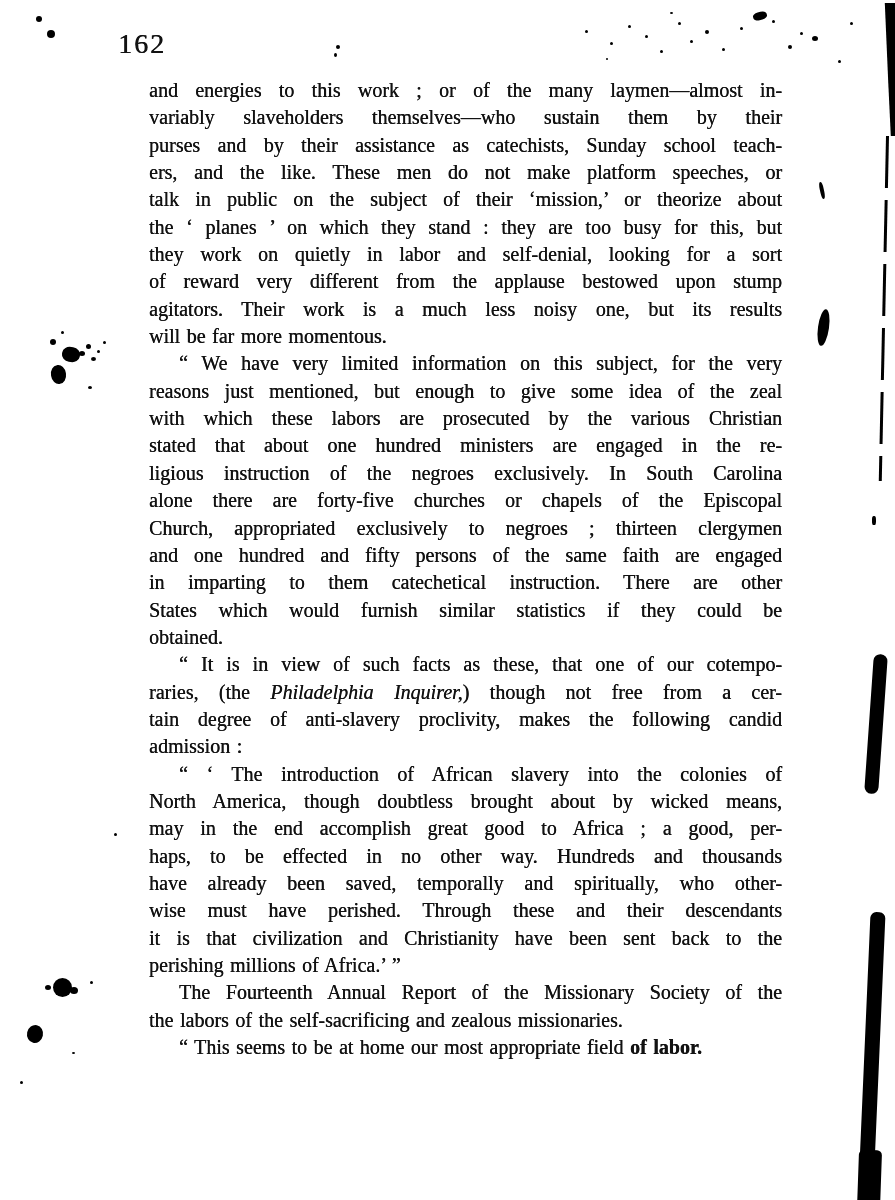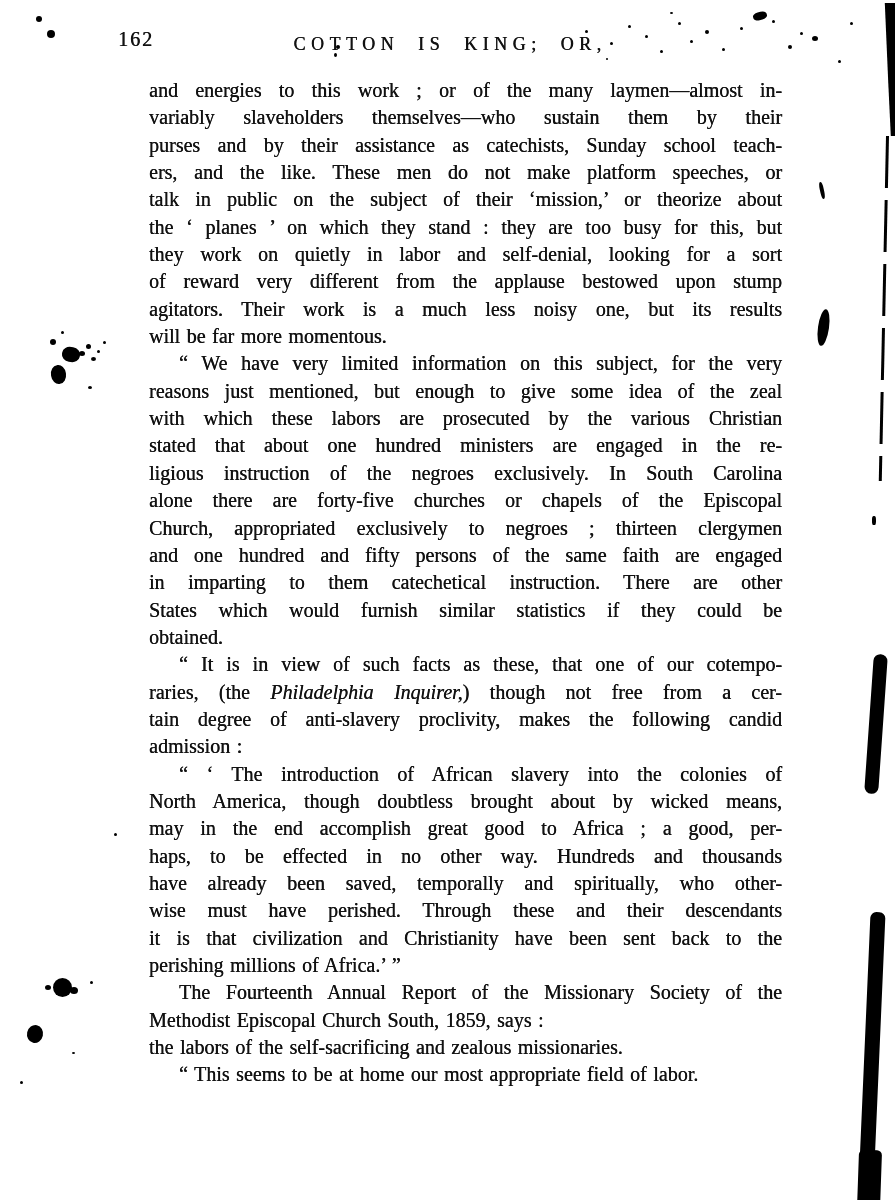--- a/index.html
+++ b/index.html
@@ -7,40 +7,40 @@
     width:895px; height:1200px;
     background:#ffffff;
     overflow:hidden;
     position:relative;
     font-family:"Liberation Serif","DejaVu Serif",serif;
     color:#121212;
   }
   .page { position:absolute; inset:0; background:#fff; }
   .header-num {
     position:absolute; left:118px; top:28px;
-    font-size:20px; letter-spacing:2px;
+    font-size:28px; letter-spacing:2px;
     text-shadow:0.4px 0 0 currentColor;
   }
   .header-title {
     position:absolute; left:118px; top:34px; width:664px;
     text-align:center;
     font-size:18px; letter-spacing:5.5px; word-spacing:9px;
     text-shadow:0.4px 0 0 currentColor;
   }
   .text-block {
     position:absolute; left:118px; top:77px; width:664px;
     font-size:20px; line-height:27.35px;
     word-spacing:1.5px;
     text-shadow:0.3px 0 0 currentColor;
   }
   .line { text-align:justify; text-align-last:justify;margin-left:31px; }
   .line.last { text-align-last:auto; }
   .line.indent { text-indent:30px; }
   .italic { font-style:italic; }
-  .bold { font-weight:normal; }
+  .bold { font-weight:bold; }
   .artifact { position:absolute; background:#000; display:block; }
   .wedge-tr {
     position:absolute; left:880px; top:3px; width:15px; height:133px;
     background:#000;
     clip-path:polygon(32% 0, 100% 0, 100% 100%, 72% 100%, 55% 60%);
   }
   .dash-line-tr {
     position:absolute; left:886px; top:136px; width:3px; height:345px;
     background:repeating-linear-gradient(to bottom,#000 0 52px,transparent 52px 64px);
     transform:rotate(1.2deg); transform-origin:top center;
@@ -58,21 +58,20 @@
     background:#000; border-radius:5px; transform:rotate(2deg);
   }
 </style>
 </head>
 <body>
 
 <div class="page">
 
   <div class="header-num">162</div>
 
-  <div class="header-title">COTTON IS KING; OR,</div>
 
   <div class="text-block">
       <div class="line"><span>and energies to this work ; or of the many laymen—almost in-</span></div>
       <div class="line"><span>variably slaveholders themselves—who sustain them by their</span></div>
       <div class="line"><span>purses and by their assistance as catechists, Sunday school teach-</span></div>
       <div class="line"><span>ers, and the like.  These men do not make platform speeches, or</span></div>
       <div class="line"><span>talk in public on the subject of their ‘mission,’ or theorize about</span></div>
       <div class="line"><span>the ‘ planes ’ on which they stand : they are too busy for this, but</span></div>
       <div class="line"><span>they work on quietly in labor and self-denial, looking for a sort</span></div>
       <div class="line"><span>of reward very different from the applause bestowed upon stump</span></div>
@@ -95,21 +94,20 @@
       <div class="line last"><span>admission :</span></div>
       <div class="line indent"><span>“ ‘ The introduction of African slavery into the colonies of</span></div>
       <div class="line"><span>North America, though doubtless brought about by wicked means,</span></div>
       <div class="line"><span>may in the end accomplish great good to Africa ; a good, per-</span></div>
       <div class="line"><span>haps, to be effected in no other way.  Hundreds and thousands</span></div>
       <div class="line"><span>have already been saved, temporally and spiritually, who other-</span></div>
       <div class="line"><span>wise must have perished.  Through these and their descendants</span></div>
       <div class="line"><span>it is that civilization and Christianity have been sent back to the</span></div>
       <div class="line last"><span>perishing millions of Africa.’ ”</span></div>
       <div class="line indent"><span>The Fourteenth Annual Report of the Missionary Society of the</span></div>
-      <div class="line last"><span>Methodist Episcopal Church South, 1859, says :</span></div>
       <div class="line last"><span>the labors of the self-sacrificing and zealous missionaries.</span></div>
       <div class="line indent last"><span>“ This seems to be at home our most appropriate field </span><span class="bold">of labor.</span></div>
     </div>
 
   <div class="wedge-tr"></div>
   <div class="dash-line-tr"></div>
   <div class="streak-mid-r"></div>
   <div class="streak-bot-r"></div>
   <div class="streak-bot-r2"></div>
 

